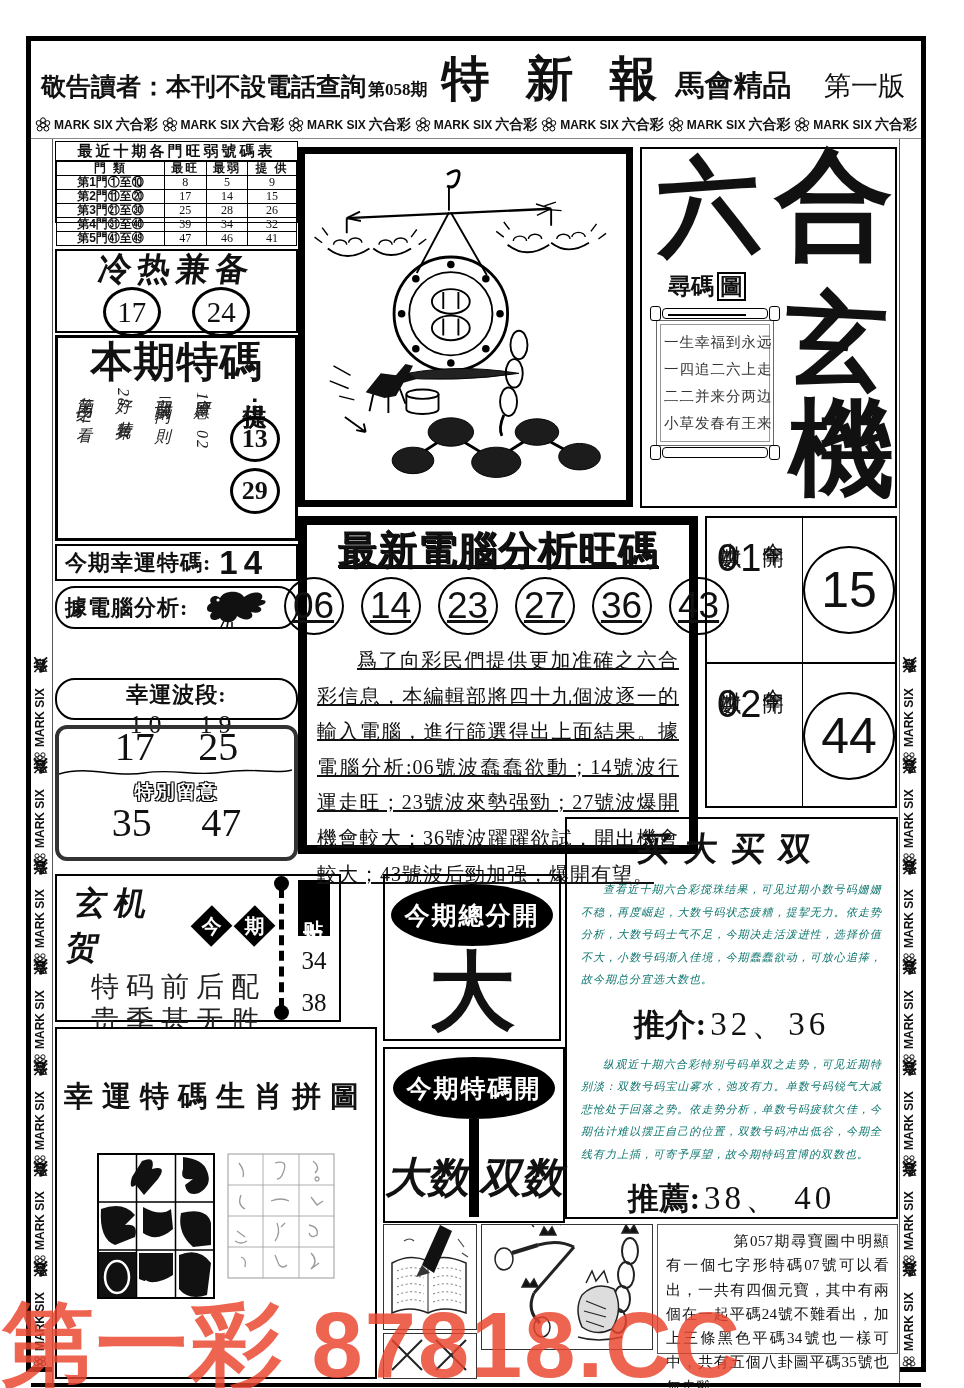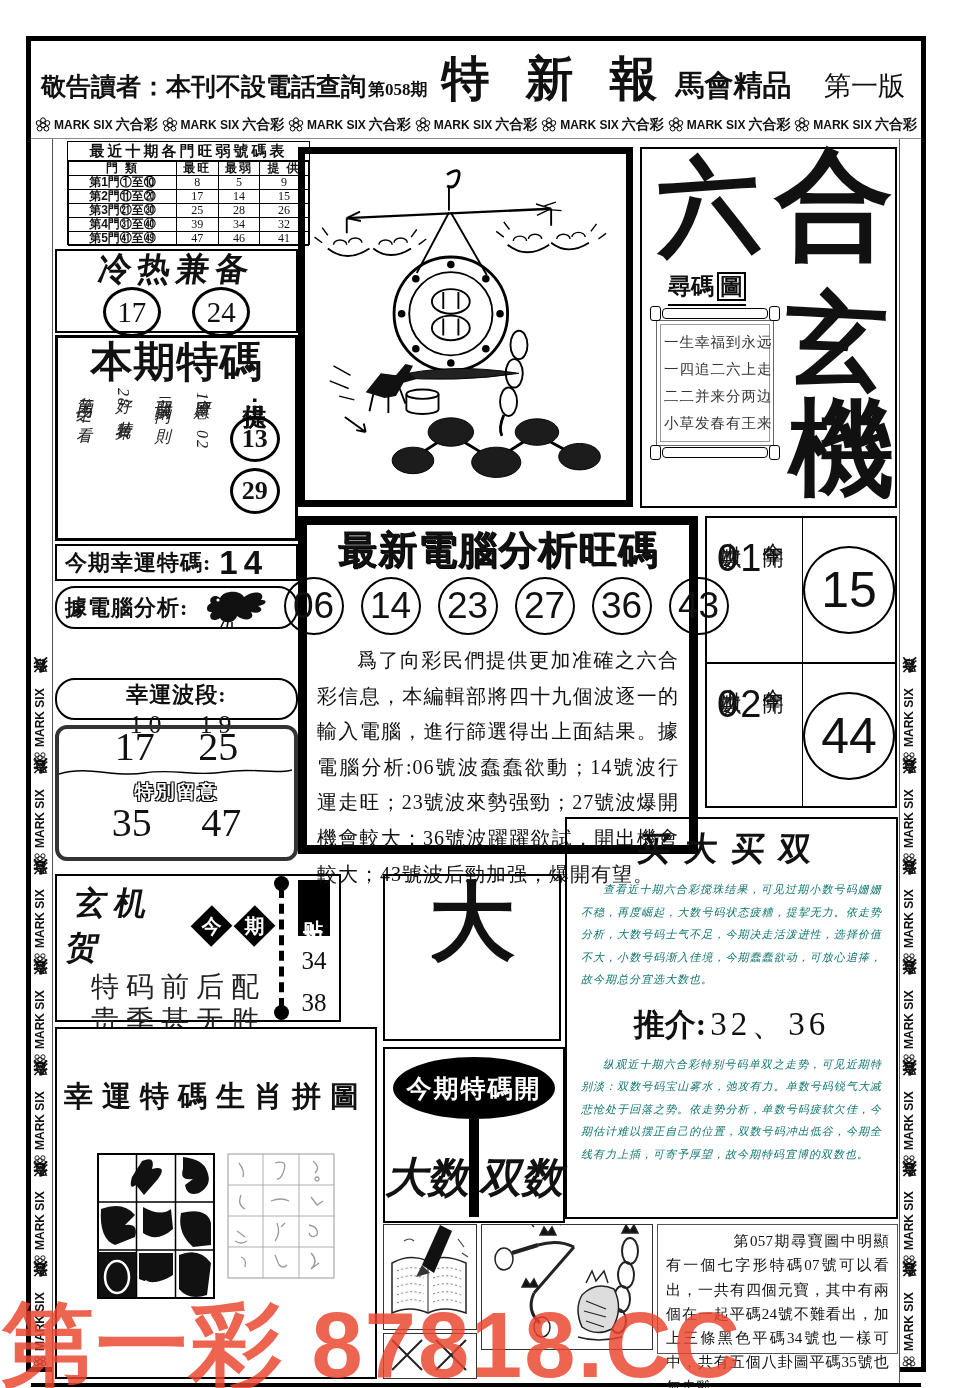--- a/index.html
+++ b/index.html
@@ -27,21 +27,21 @@
   .vwrap{writing-mode:vertical-rl;transform:rotate(180deg);height:1240px;
     font-family:"Liberation Sans",sans-serif;font-size:12px;font-weight:bold;
     display:flex;align-items:center;white-space:nowrap;}
   .vitem{display:inline-flex;align-items:center;gap:4px;margin:10px 0;}
   .vitem .cjk{font-size:14px;font-weight:900;}
   
   .content{position:relative;width:846px;height:1244px;flex:0 0 auto;background:#fff;}
   .abs{position:absolute;box-sizing:border-box;}
   .box{border:2px solid #000;background:#fff;}
   
-  .hot{left:14px;top:2px;width:243px;height:104px;border:1px solid #000;padding:0;}
+  .hot{left:2px;top:2px;width:243px;height:82px;border:1px solid #000;padding:0;}
   .hot .ttl{font-size:15px;font-weight:900;text-align:center;letter-spacing:3px;line-height:18px;border-bottom:1px solid #000;}
   .hot table{border-collapse:collapse;width:100%;font-size:12px;line-height:13px;}
   .hot td,.hot th{border:1px solid #000;text-align:center;padding:0;}
   .hot th{font-weight:bold;letter-spacing:2px;}
   .hot .lbl{font-family:"Liberation Sans",sans-serif;font-weight:bold;font-size:12px;}
   
   .coldhot{left:2px;top:110px;width:243px;height:84px;}
   .coldhot .ttl{font-size:33px;font-weight:900;text-align:center;transform:skewX(-8deg);line-height:36px;letter-spacing:6px;}
   .cnums{display:flex;justify-content:space-around;padding:0 30px;}
   .circ46{width:52px;height:44px;border:3px solid #000;border-radius:50%;
@@ -94,32 +94,32 @@
   .pimgs{display:flex;justify-content:center;gap:12px;margin-top:36px;align-items:flex-start;}
   
   .pic{left:245px;top:8px;width:335px;height:360px;border:7px solid #000;padding:2px;}
   
   .hex{left:587px;top:8px;width:257px;height:361px;border:2px solid #000;position:absolute;}
   .hex .bc{position:absolute;font-weight:900;line-height:1;font-family:"Liberation Serif",serif;}
   .hc1{left:14px;top:6px;font-size:104px;transform:rotate(-4deg);}
   .hc2{right:2px;top:-2px;font-size:118px;}
   .hc3{right:8px;top:142px;font-size:102px;transform:rotate(3deg);}
   .hc4{right:0px;top:248px;font-size:106px;}
-  .maplabel{position:absolute;left:26px;top:122px;font-size:23px;font-weight:900;border-bottom:2px solid #000;padding-bottom:2px;}
+  .maplabel{position:absolute;left:26px;top:122px;font-size:23px;font-weight:900;border-bottom:2px solid #000;padding-bottom:12px;}
   .maplabel .boxed{border:2px solid #000;padding:0 1px;margin-left:3px;}
   .scroll{position:absolute;left:8px;top:158px;width:130px;}
   .roller{display:flex;align-items:center;height:13px;}
   .rbar{flex:1;height:9px;border:1px solid #000;border-radius:4px;}
   .rknob{width:9px;height:13px;border:1px solid #000;border-radius:3px;margin-left:1px;}
   .rknob.l{margin:0 1px 0 0;}
   .sbody{border:1px solid #666;margin:0 6px;padding:3px;}
   .sinner{border:1px solid #999;padding:4px 3px;}
   .poemline{font-size:14.5px;line-height:27px;letter-spacing:1px;color:#333;white-space:nowrap;text-align:center;}
   
-  .comp{left:245px;top:377px;width:400px;height:338px;border:9px solid #000;padding:2px 10px;}
+  .comp{left:245px;top:377px;width:400px;height:338px;border:9px solid #000;padding:2px 10px;text-decoration:underline;}
   .comp .ttl{font-size:39px;font-weight:900;text-align:center;letter-spacing:1px;line-height:46px;text-shadow:1px 1px 0 #000;}
   .compnums{display:flex;justify-content:center;gap:17px;margin:4px 0 8px 16px;}
   .circ56{width:56px;height:54px;border:2.5px solid #000;border-radius:50%;flex:0 0 auto;
     display:flex;align-items:center;justify-content:center;font-size:37px;font-family:"Liberation Sans",sans-serif;}
   .comp .para{font-size:20px;line-height:1.78;text-align:justify;letter-spacing:1px;text-indent:2em;}
   
   .appear{left:652px;top:377px;width:192px;height:292px;border:2px solid #000;}
   .acell{height:144px;display:flex;}
   .acell.first{border-bottom:2px solid #000;}
   .aleft{width:86px;border-right:1px solid #000;padding:8px 0 0 10px;}
@@ -655,23 +655,30 @@
       </div>
 
       <div class="abs bigdouble">
         <div class="bd-title">买大买双</div>
         <p class="hand">查看近十期六合彩搅珠结果，可见过期小数号码姗姗不稳，再度崛起，大数号码状态疲糟，提挈无力。依走势分析，大数号码士气不足，今期决走活泼进性，选择价值不大，小数号码渐入佳境，今期蠢蠢欲动，可放心追捧，故今期总分宜选大数也。</p>
         <div class="recrow">
           <span class="rl">推介:</span>
           <span class="rv">32、36</span>
         </div>
         <p class="hand" style="margin-top:0">纵观近十期六合彩特别号码单双之走势，可见近期特别淡：双数号码宝山雾水，弛攻有力。单数号码锐气大减悲怆处于回落之势。依走势分析，单数号码疲软欠佳，今期估计难以摆正自己的位置，双数号码冲出低谷，今期全线有力上插，可寄予厚望，故今期特码宜博的双数也。</p>
+        <div class="recrow">
+          <span class="rl">推薦:</span>
+          <span class="rv">38、 40</span>
+        </div>
       </div>
 
       <div class="abs topen">
+        <div class="oval">
+            <span>今期總分開</span>
+          </div>
         <div class="bigchar">大</div>
       </div>
 
       <div class="sopen">
         <div class="oval">
             <span>今期特碼開</span>
           </div>
         <div class="stem"></div>
         <div class="sohalves">
           <span class="h">大数</span>

